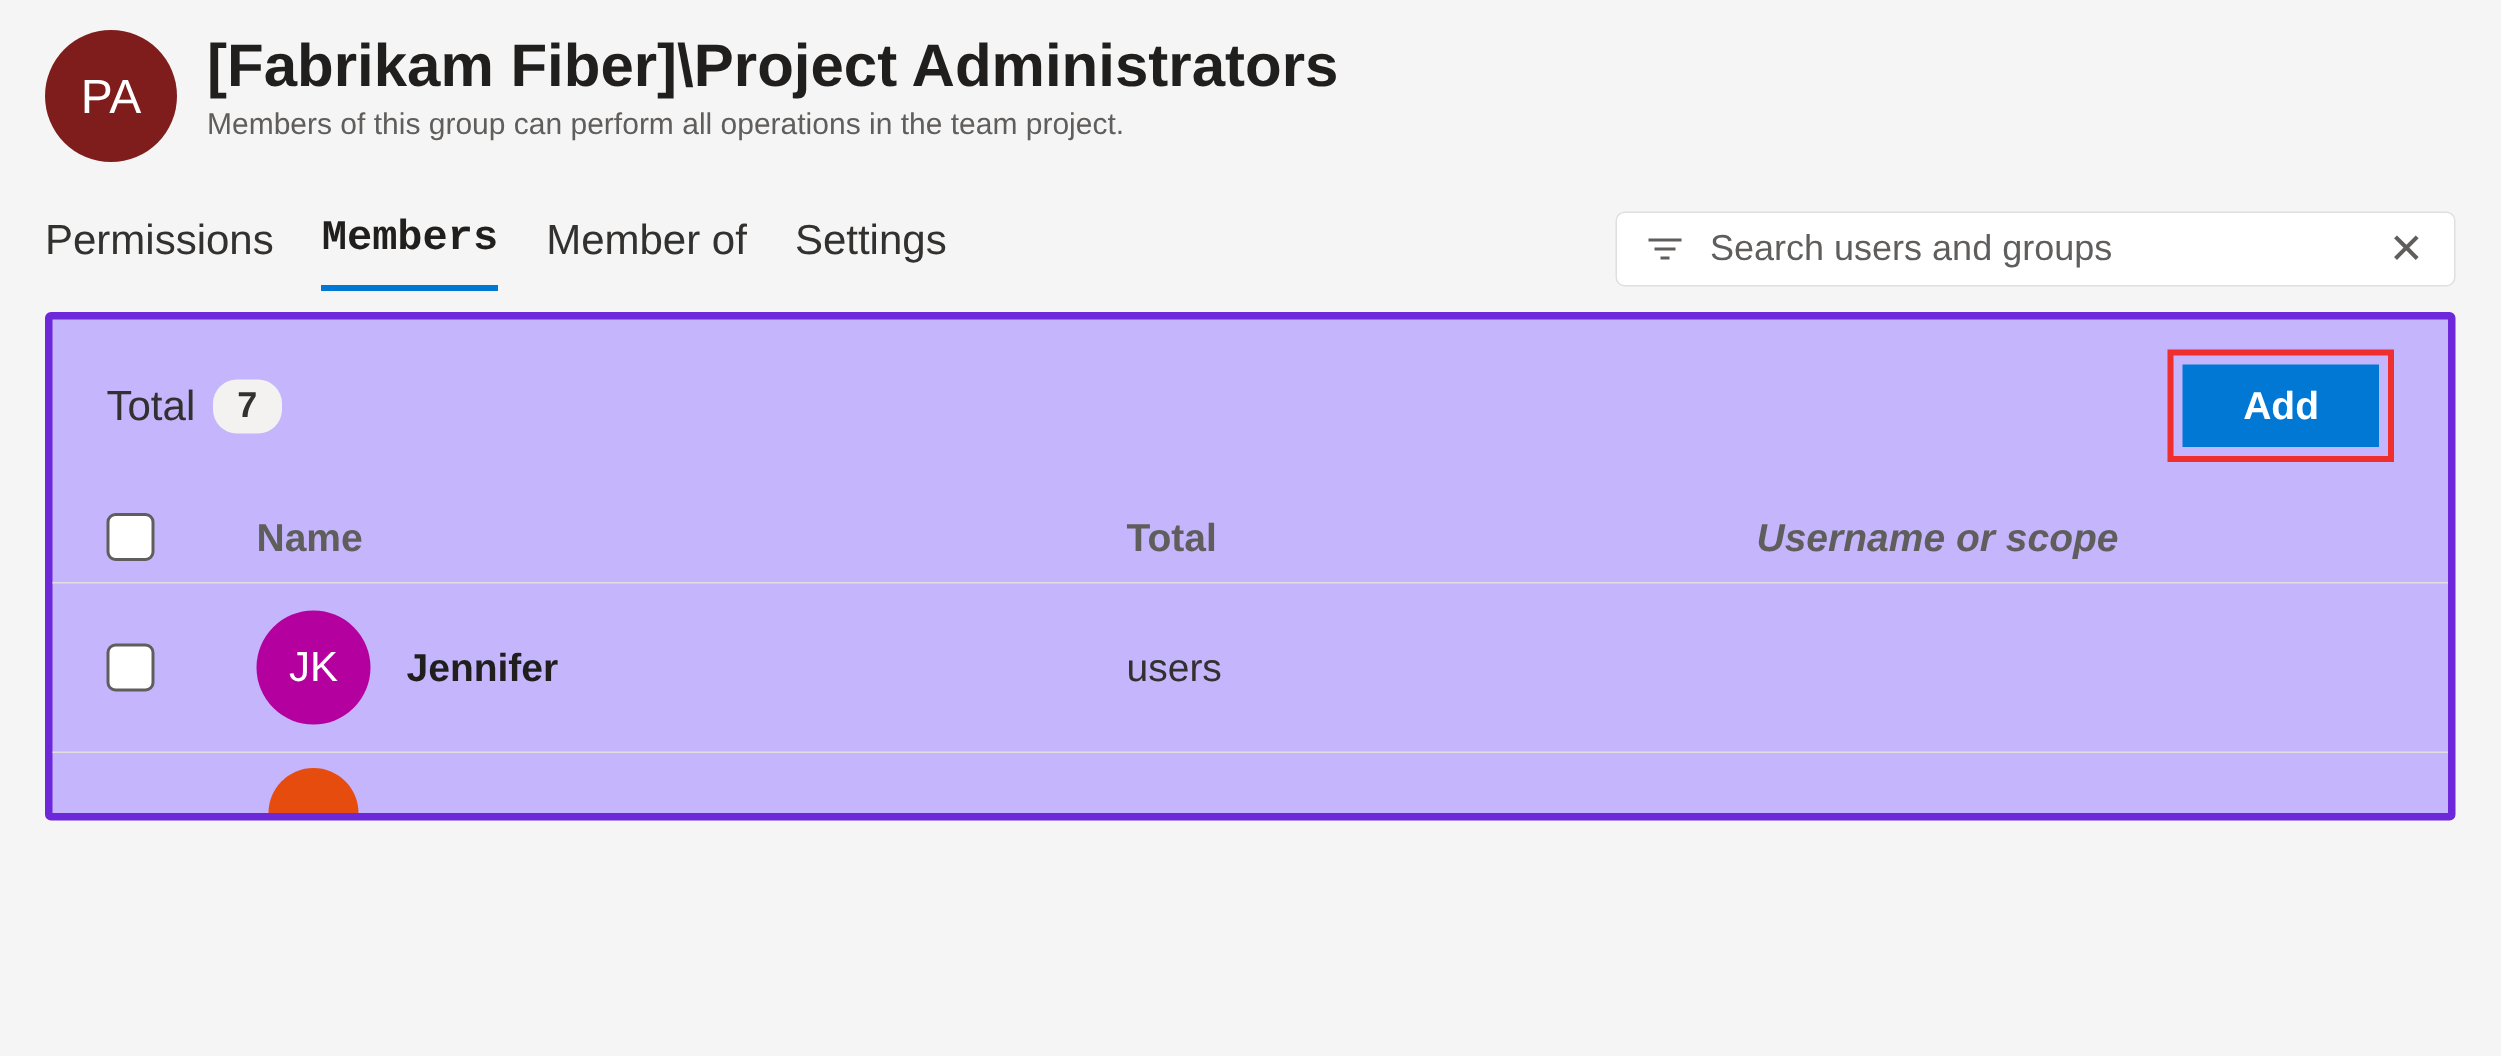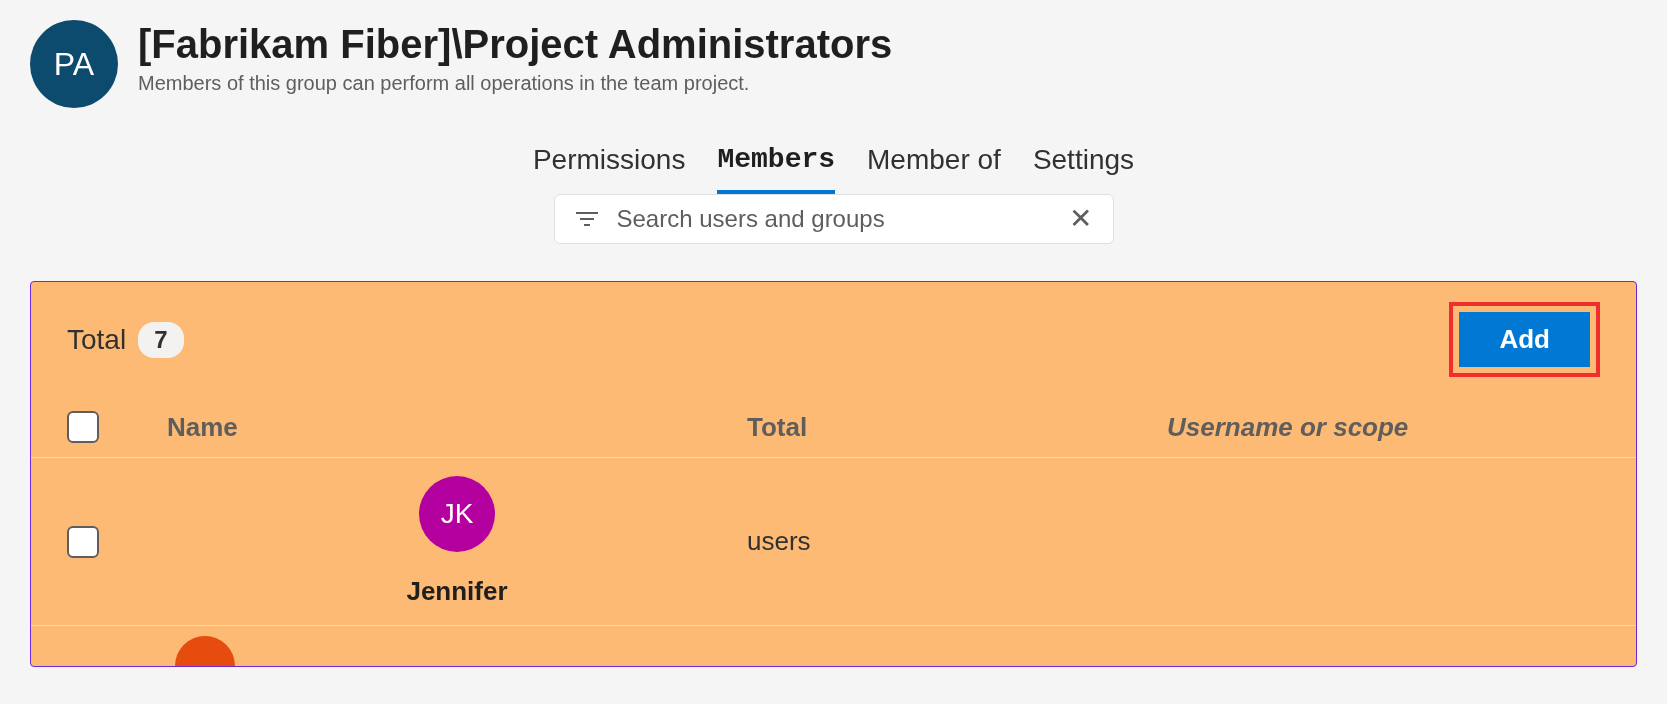--- a/index.html
+++ b/index.html
@@ -16,21 +16,21 @@
     .header {
       display: flex;
       align-items: flex-start;
       gap: 20px;
       margin-bottom: 20px;
     }
     .group-avatar {
       width: 88px;
       height: 88px;
       border-radius: 50%;
-      background: #0c4a6e;
+      background: #7f1d1d;
       color: white;
       display: flex;
       align-items: center;
       justify-content: center;
       font-size: 32px;
       font-weight: 400;
       flex-shrink: 0;
     }
     .header-text {
       flex: 1;
@@ -44,21 +44,20 @@
     .group-desc {
       font-size: 20px;
       color: #605e5c;
       margin-top: 4px;
     }
     .tabs-row {
       display: flex;
       align-items: center;
       justify-content: space-between;
       margin-top: 30px;
-      flex-direction: column;
     }
     .tabs {
       display: flex;
       gap: 32px;
     }
     .tab {
       font-size: 28px;
       color: #323130;
       padding: 6px 0 14px 0;
       cursor: pointer;
@@ -108,24 +107,24 @@
     .filter-icon span:nth-child(1) { width: 22px; }
     .filter-icon span:nth-child(2) { width: 14px; }
     .filter-icon span:nth-child(3) { width: 6px; }
     .close-icon {
       font-size: 28px;
       color: #605e5c;
       cursor: pointer;
       line-height: 1;
     }
     .content-panel {
-      background: #fdba74;
-      border: 1px solid #6d28d9;
+      background: #c4b5fd;
+      border: 5px solid #6d28d9;
       border-radius: 4px;
-      margin-top: 37px;
+      margin-top: 14px;
     }
     .panel-header {
       display: flex;
       align-items: center;
       justify-content: space-between;
       padding: 20px 36px;
     }
     .total-wrap {
       display: flex;
       align-items: center;
@@ -187,21 +186,20 @@
       display: flex;
       align-items: center;
       padding: 18px 36px;
       border-bottom: 1px solid #e1dfdd;
       font-size: 26px;
     }
     .user-cell {
       display: flex;
       align-items: center;
       gap: 24px;
-      flex-direction: column;
     }
     .user-avatar {
       width: 76px;
       height: 76px;
       border-radius: 50%;
       color: white;
       display: flex;
       align-items: center;
       justify-content: center;
       font-size: 28px;

